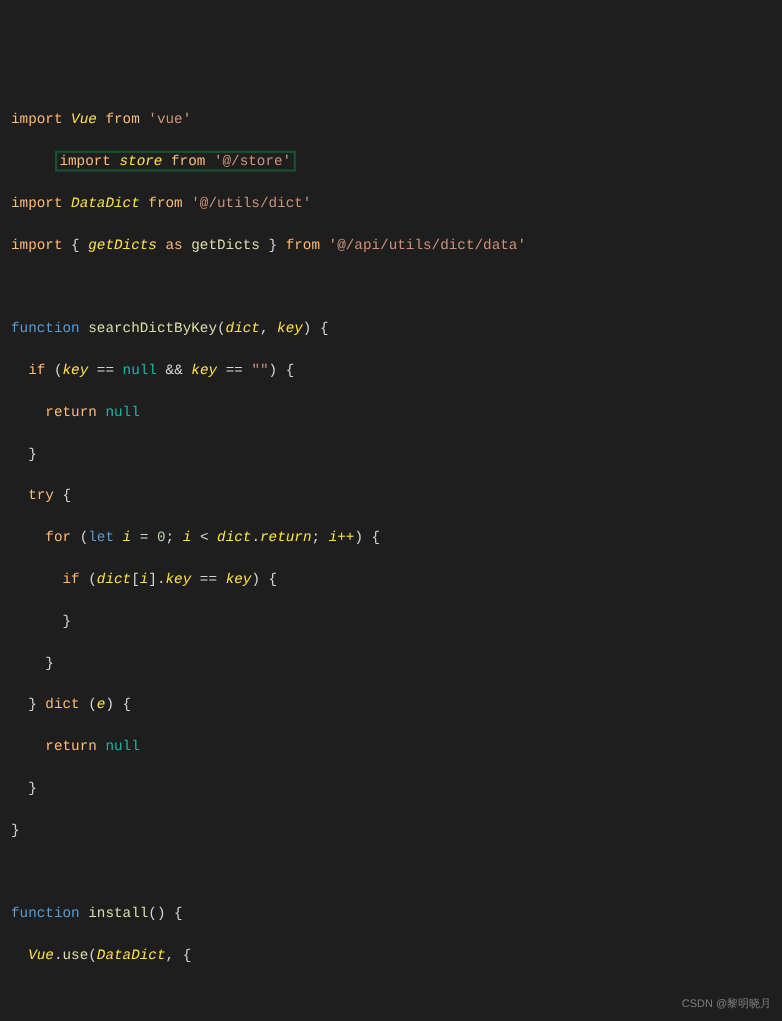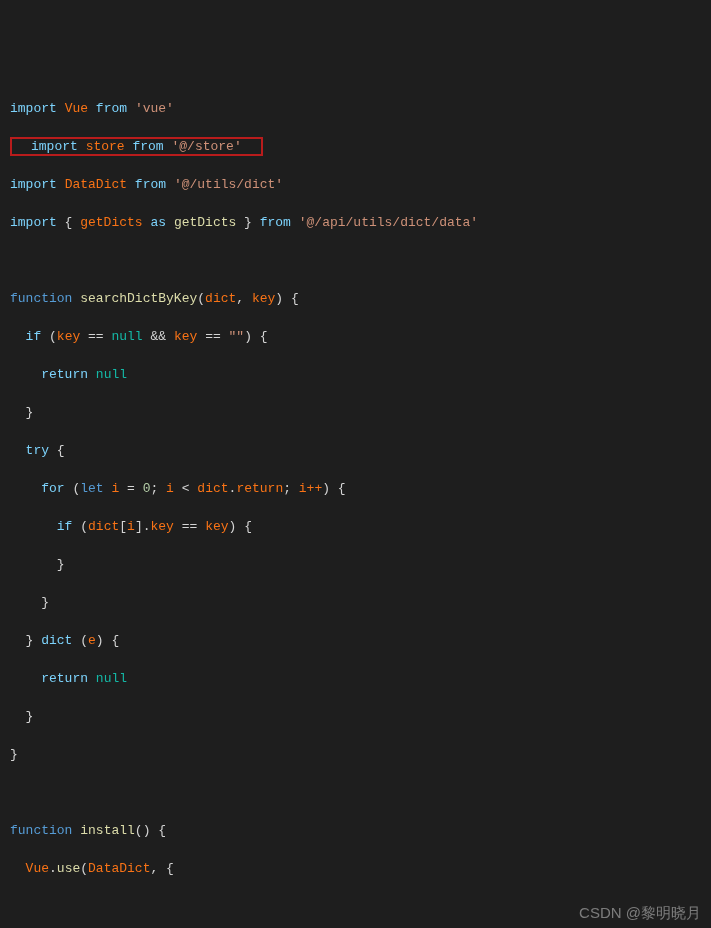--- a/index.html
+++ b/index.html
@@ -10,34 +10,34 @@
     font-size: 13px;
     line-height: 19px;
     width: 711px;
     height: 928px;
     overflow: hidden;
     position: relative;
     padding: 4px 0 0 10px;
     white-space: pre;
   }
   .line { display: block; min-height: 19px; }
-  .kw { color: #7dd3fc; }
-  .var { color: #f97316; }
+  .kw { color: #fdba74; }
+  .var { color: #fde047; font-style: italic; }
   .str { color: #ce9178; }
   .fn { color: #dcdcaa; }
   .num { color: #b5cea8; }
   .const { color: #14b8a6; }
   .plain { color: #d4d4d4; }
   .decl { color: #569cd6; }
-  .redbox { border: 2px solid #b91c1c; padding: 0 19px; }
+  .redbox { border: 2px solid #14532d; padding: 0 2px; margin-left: 40px; }
   .watermark {
     position: absolute;
     bottom: 6px;
     right: 10px;
-    font-size: 15px;
+    font-size: 10px;
     color: rgba(200,200,200,0.55);
     font-family: Arial, sans-serif;
     white-space: nowrap;
   }
 </style>
 </head>
 <body>
 
 
 

